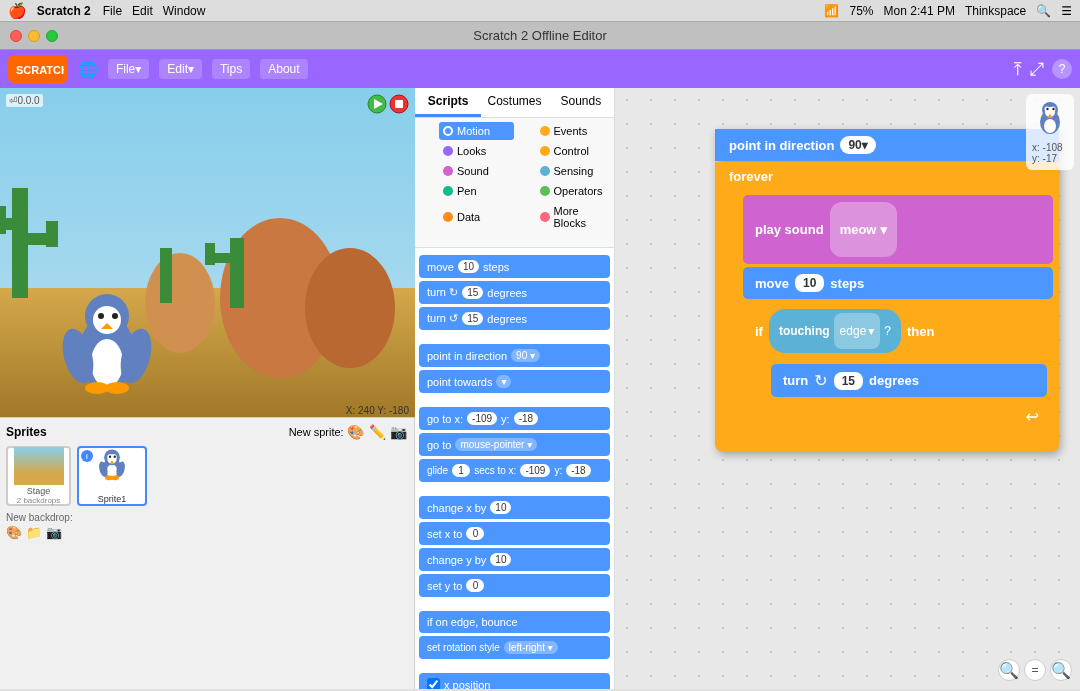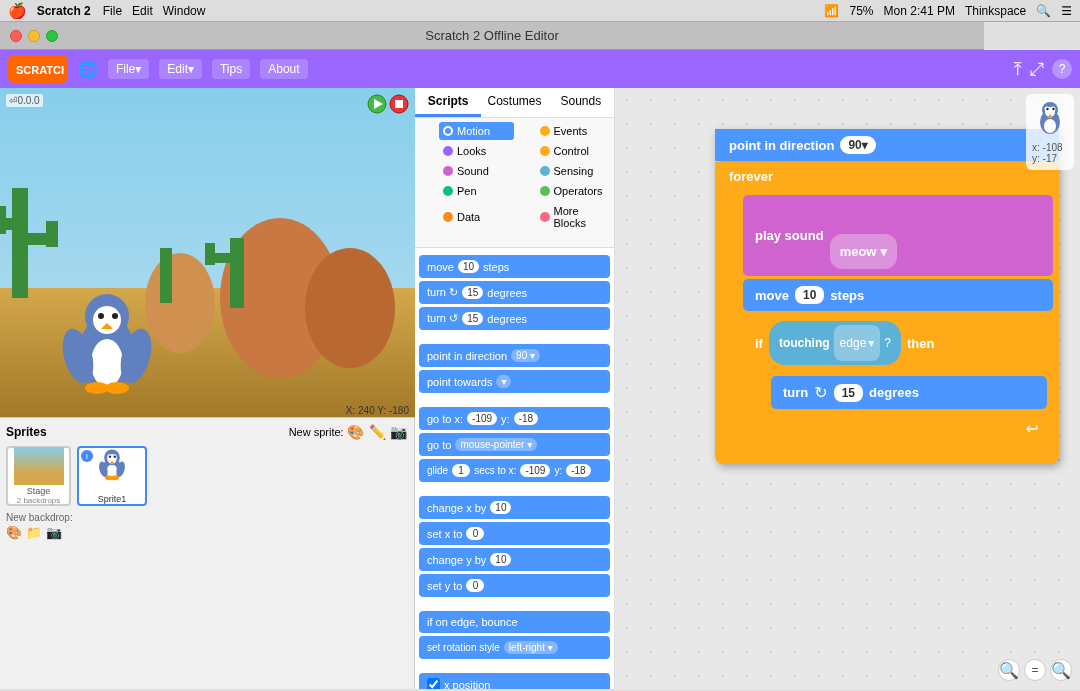--- a/index.html
+++ b/index.html
@@ -12,21 +12,21 @@
       display: flex; align-items: center;
       font-size: 12px; color: #000;
       padding: 0 8px;
       position: relative;
     }
     #menubar .menu-item { cursor: pointer; }
     #menubar .right-items { margin-left: auto; display: flex; gap: 10px; align-items: center; font-size: 12px; }
 
     
     #titlebar {
-      width: 984px; height: 28px; background: #c0c0c0;
+      width: 1080px; height: 28px; background: #c0c0c0;
       border-bottom: 1px solid #999;
       display: flex; align-items: center; justify-content: center;
       font-size: 13px; font-weight: 500; color: #333;
     }
     #titlebar .window-controls { position: absolute; left: 10px; display: flex; gap: 6px; }
     #titlebar .control { width: 12px; height: 12px; border-radius: 50%; cursor: pointer; }
     #titlebar .close { background: #ff5f57; border: 1px solid #e0443e; }
     #titlebar .minimize { background: #febc2e; border: 1px solid #d4a017; }
     #titlebar .maximize { background: #28c840; border: 1px solid #1aab29; }
 
@@ -508,21 +508,21 @@
         <div style="margin-top:1px;">
 
           <div style="background:#ffab19; padding: 7px 14px; display:flex; align-items:center; gap:6px;">
             <span style="color:white; font-size:13px; font-weight:700;">forever</span>
           </div>
 
           <div style="background:#ffab19; padding: 4px 6px 4px 28px; display:flex; flex-direction:column; gap:3px;">
 
             <div style="background:#cf63cf; padding: 7px 12px; border-radius: 5px; display:flex; align-items:center; gap:6px; min-width:200px;">
               <span style="color:white; font-size:13px; font-weight:600;">play sound</span>
-              <span style="background:rgba(255,255,255,0.3); border-radius:12px; padding:10px 10px; color:white; font-size:13px; font-weight:600; display:flex; align-items:center; gap:4px;margin-top:32px;">
+              <span style="background:rgba(255,255,255,0.3); border-radius:12px; padding:20px 10px; color:white; font-size:13px; font-weight:600; display:flex; align-items:center; gap:4px;">
                 <span>meow</span>
                 <span>▾</span>
               </span>
             </div>
 
             <div style="background:#4c97ff; padding: 7px 12px; border-radius: 5px; display:flex; align-items:center; gap:6px; min-width:200px;">
               <span style="color:white; font-size:13px; font-weight:600;">move</span>
               <span style="background:white; color:#333; border-radius:8px; padding:2px 8px; font-size:12px; font-weight:600;">10</span>
               <span style="color:white; font-size:13px; font-weight:600;">steps</span>
             </div>

